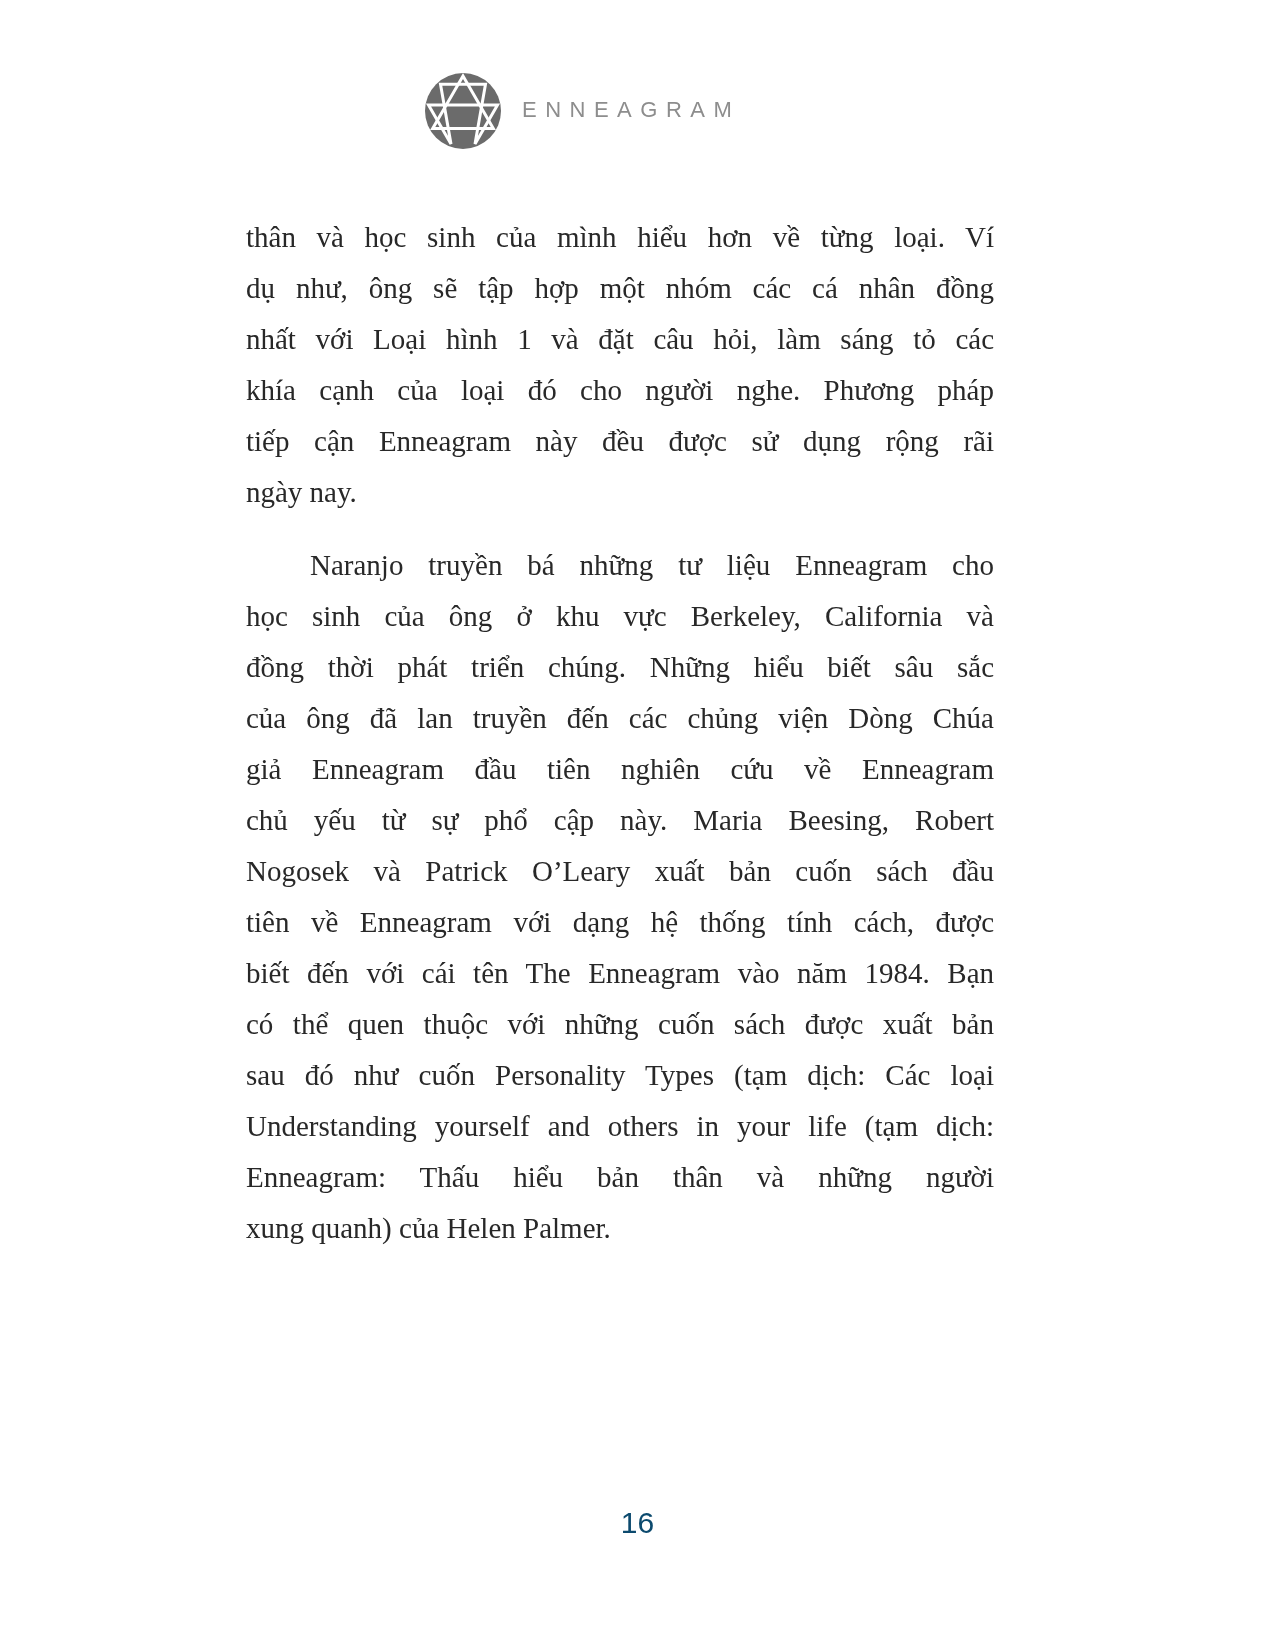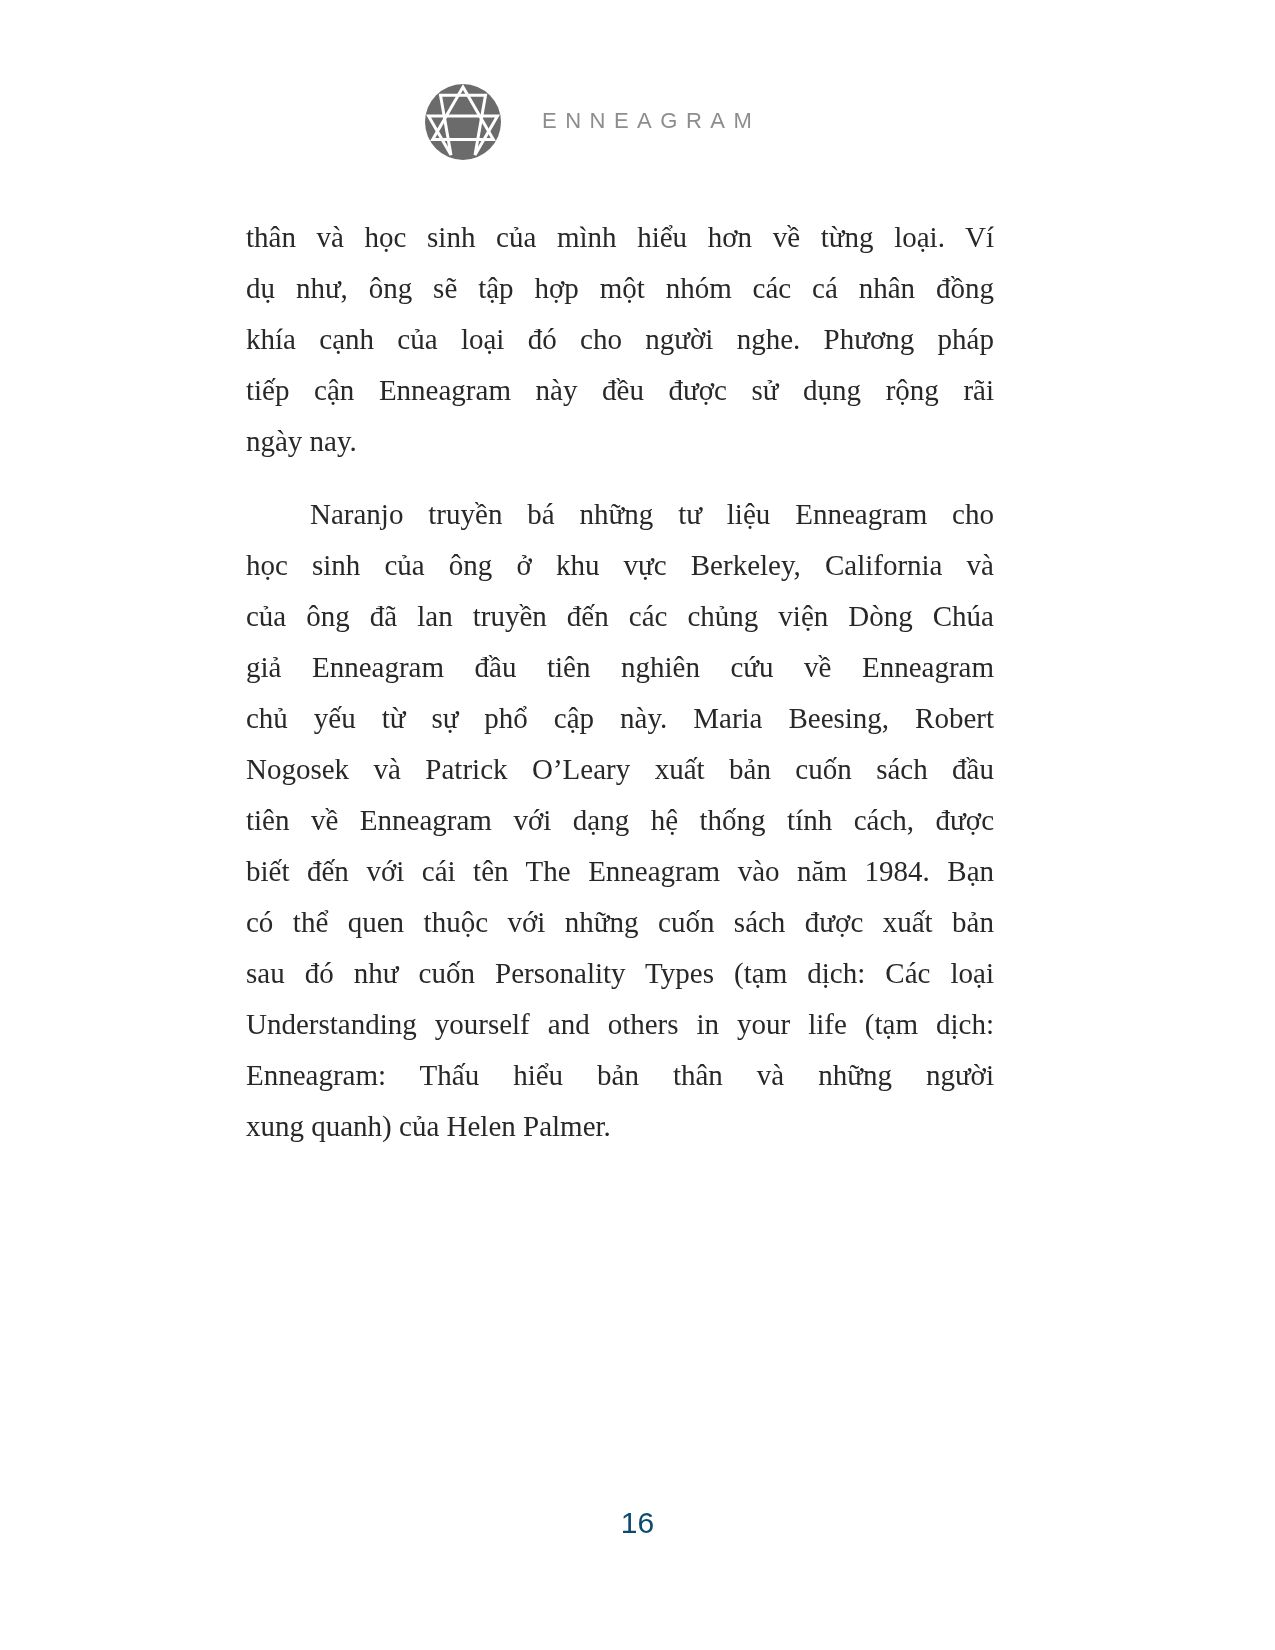--- a/index.html
+++ b/index.html
@@ -10,24 +10,24 @@
     background: #ffffff;
     margin: 0 auto;
     overflow: hidden;
     font-family: "Liberation Serif", "DejaVu Serif", serif;
   }
 
   
   .header {
     position: absolute;
     left: 424px;
-    top: 83px;
+    top: 72px;
     display: flex;
     align-items: center;
-    gap: 40px;
+    gap: 20px;
   }
   .logo { display: block; width: 78px; height: 78px; }
   .brand {
     font-family: "Liberation Sans", sans-serif;
     font-size: 22px;
     font-weight: 400;
     letter-spacing: 8.5px;
     color: #8d8d8d;
     white-space: nowrap;
     transform: translateY(-1px);
@@ -81,27 +81,29 @@
         </g>
       </svg>
     </span>
     <span class="brand">ENNEAGRAM</span>
   </div>
 
   <div class="text-block">
       <div class="paragraph">
         <div class="text-line"><span>thân và học sinh của mình hiểu hơn về từng loại. Ví</span></div>
         <div class="text-line"><span>dụ như, ông sẽ tập hợp một nhóm các cá nhân đồng</span></div>
+        <div class="text-line"><span>nhất với Loại hình 1 và đặt câu hỏi, làm sáng tỏ các</span></div>
         <div class="text-line"><span>khía cạnh của loại đó cho người nghe. Phương pháp</span></div>
         <div class="text-line"><span>tiếp cận Enneagram này đều được sử dụng rộng rãi</span></div>
         <div class="text-line no-justify"><span>ngày nay.</span></div>
       </div>
       <div class="paragraph">
         <div class="text-line indented"><span>Naranjo truyền bá những tư liệu Enneagram cho</span></div>
         <div class="text-line"><span>học sinh của ông ở khu vực Berkeley, California và</span></div>
+        <div class="text-line"><span>đồng thời phát triển chúng. Những hiểu biết sâu sắc</span></div>
         <div class="text-line"><span>của ông đã lan truyền đến các chủng viện Dòng Chúa</span></div>
         <div class="text-line"><span>giả Enneagram đầu tiên nghiên cứu về Enneagram</span></div>
         <div class="text-line"><span>chủ yếu từ sự phổ cập này. Maria Beesing, Robert</span></div>
         <div class="text-line"><span>Nogosek và Patrick O’Leary xuất bản cuốn sách đầu</span></div>
         <div class="text-line"><span>tiên về Enneagram với dạng hệ thống tính cách, được</span></div>
         <div class="text-line"><span>biết đến với cái tên </span><span class="italic">The Enneagram</span><span> vào năm 1984. Bạn</span></div>
         <div class="text-line"><span>có thể quen thuộc với những cuốn sách được xuất bản</span></div>
         <div class="text-line"><span>sau đó như cuốn </span><span class="italic">Personality Types</span><span> (tạm dịch: Các loại</span></div>
         <div class="text-line"><span class="italic">Understanding yourself and others in your life</span><span> (tạm dịch:</span></div>
         <div class="text-line"><span>Enneagram: Thấu hiểu bản thân và những người</span></div>

